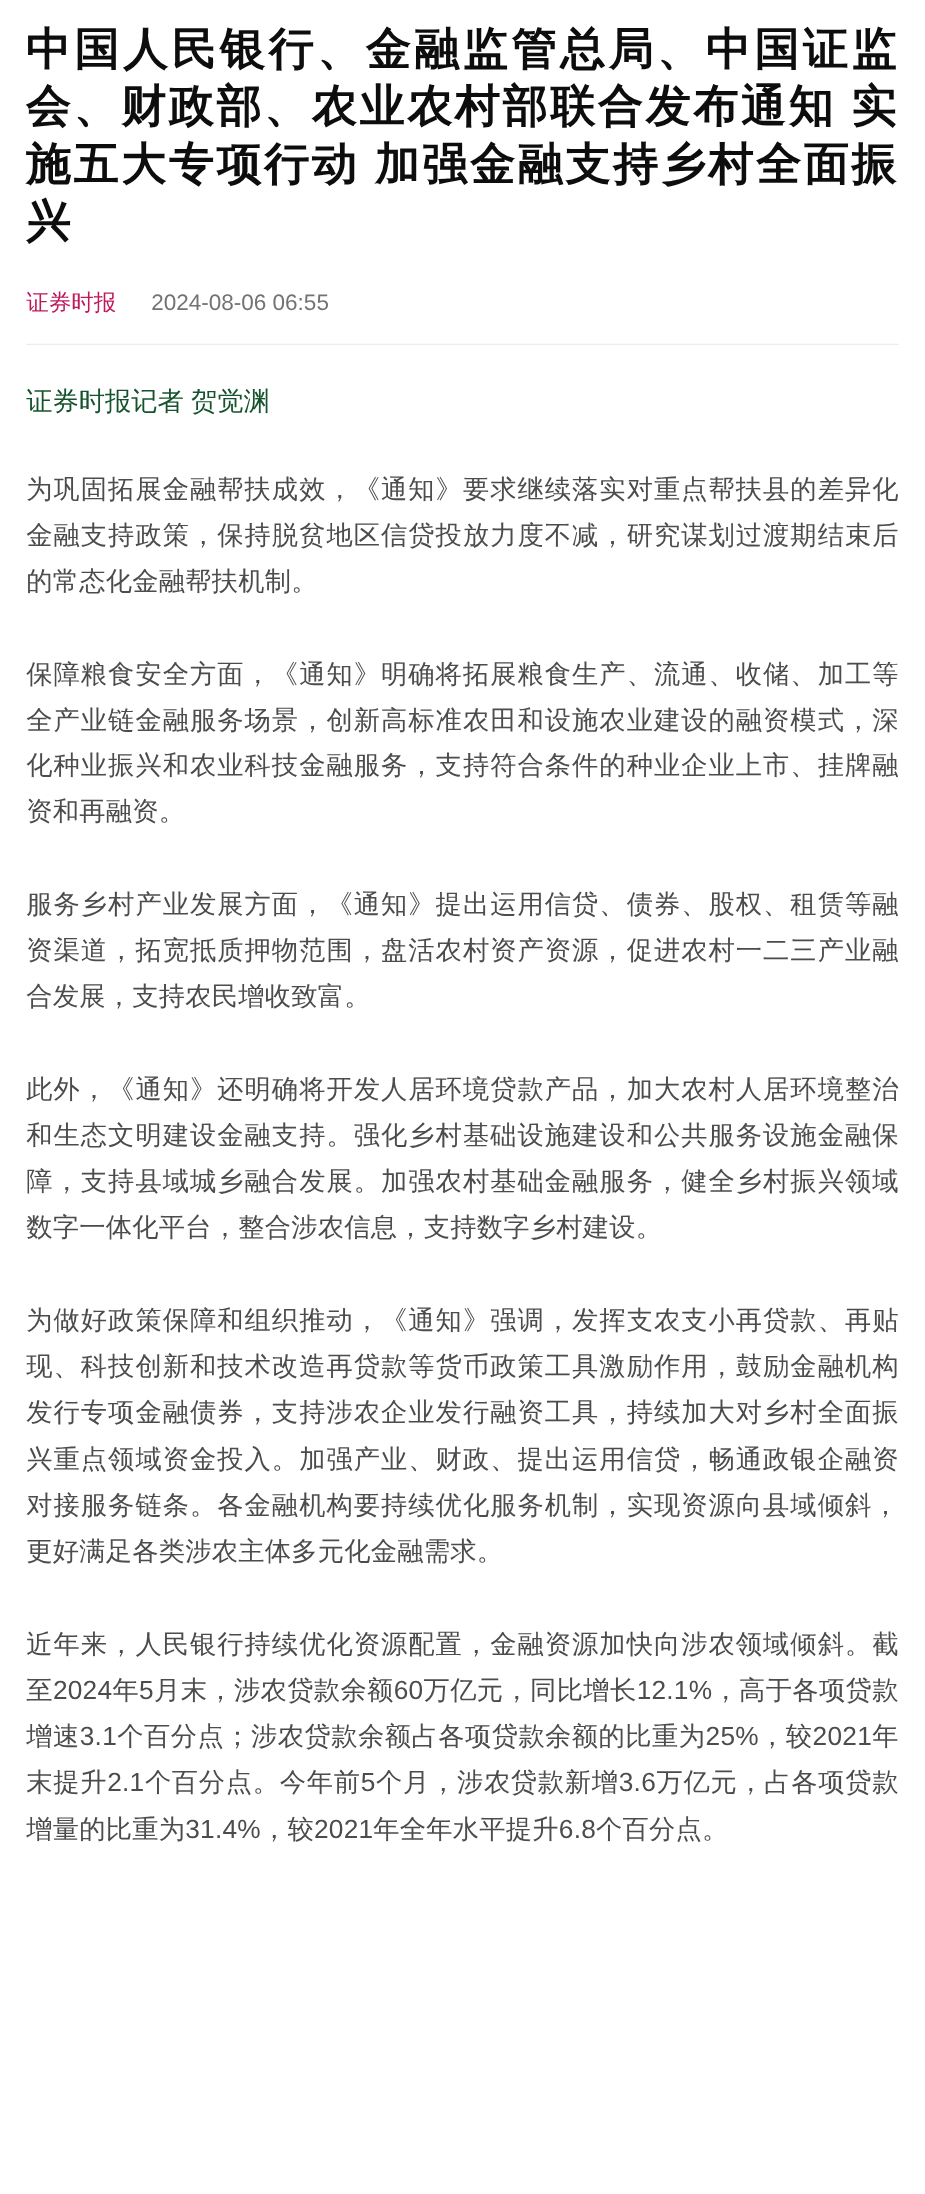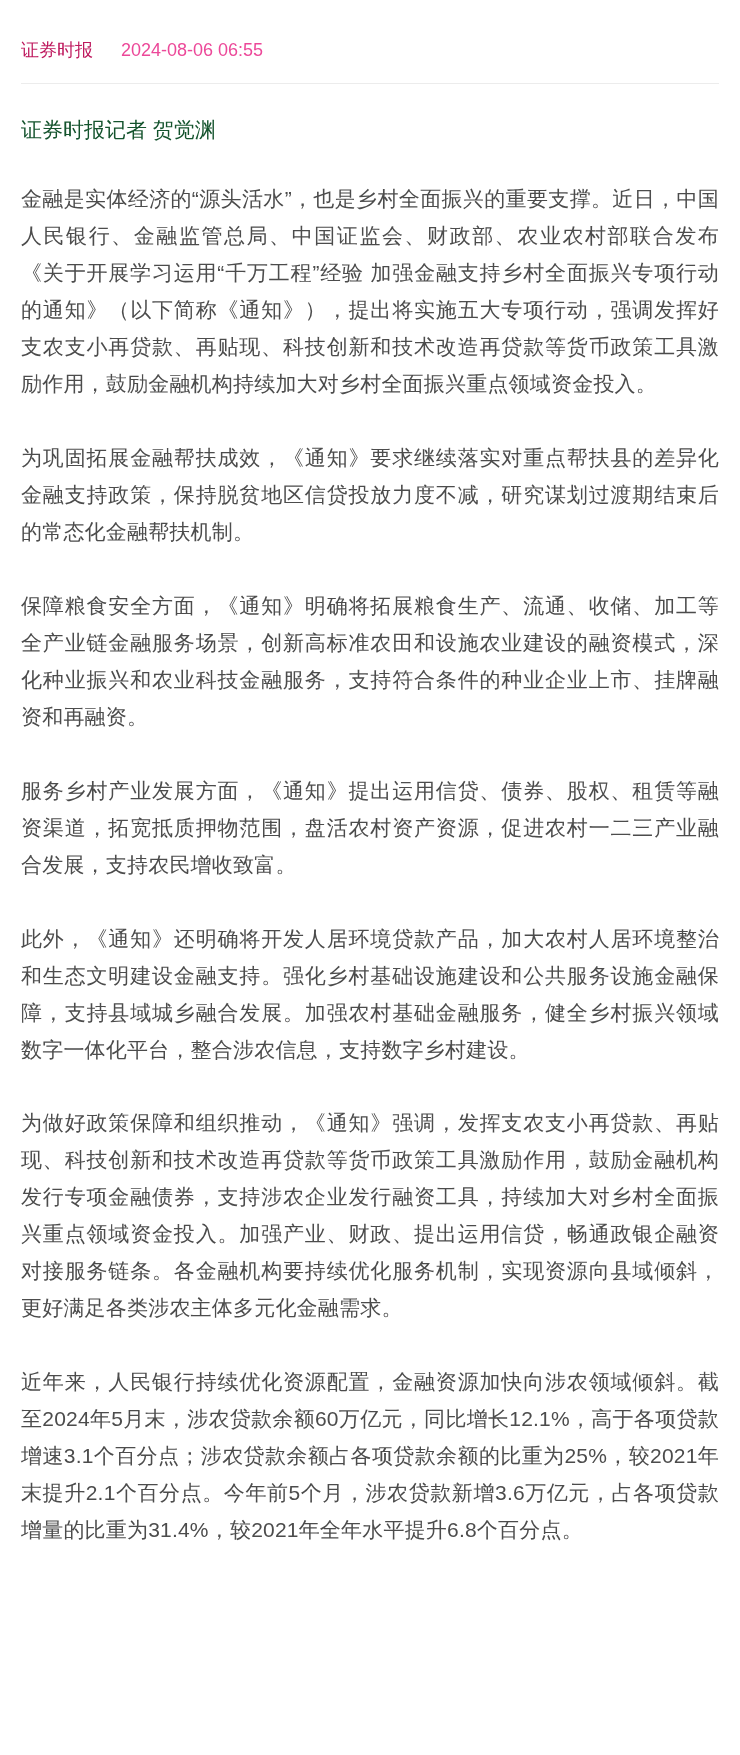--- a/index.html
+++ b/index.html
@@ -28,21 +28,21 @@
     font-size: 18px;
     color: #9a9a9a;
     display: flex;
     align-items: baseline;
   }
   .meta .source {
     color: #be185d;
     margin-right: 28px;
   }
   .meta .datetime {
-    color: #ec4899;
+    color: #737373;
     text-align: center;
   }
   .divider {
     border: none;
     border-top: 1px solid #ececec;
     margin: 21px 0 0 0;
     height: 0;
   }
   .byline {
     margin: 31px 0 0 0;
@@ -57,31 +57,31 @@
     color: #4c4c4c;
     text-align: justify;
     letter-spacing: 0.2px;
   }
 </style>
 </head>
 <body>
 
 <div class="page">
 
+  <h1 class="title">中国人民银行、金融监管总局、中国证监会、财政部、农业农村部联合发布通知 实施五大专项行动 加强金融支持乡村全面振兴</h1>
 
   <div class="meta">
     <span class="source">证券时报</span>
     <span class="datetime">2024-08-06 06:55</span>
   </div>
 
   <hr class="divider">
 
   <p class="byline">证券时报记者 贺觉渊</p>
 
-  <p class="para">金融是实体经济的“源头活水”，也是乡村全面振兴的重要支撑。近日，中国人民银行、金融监管总局、中国证监会、财政部、农业农村部联合发布《关于开展学习运用“千万工程”经验 加强金融支持乡村全面振兴专项行动的通知》（以下简称《通知》），提出将实施五大专项行动，强调发挥好支农支小再贷款、再贴现、科技创新和技术改造再贷款等货币政策工具激励作用，鼓励金融机构持续加大对乡村全面振兴重点领域资金投入。</p>
   <p class="para">为巩固拓展金融帮扶成效，《通知》要求继续落实对重点帮扶县的差异化金融支持政策，保持脱贫地区信贷投放力度不减，研究谋划过渡期结束后的常态化金融帮扶机制。</p>
   <p class="para">保障粮食安全方面，《通知》明确将拓展粮食生产、流通、收储、加工等全产业链金融服务场景，创新高标准农田和设施农业建设的融资模式，深化种业振兴和农业科技金融服务，支持符合条件的种业企业上市、挂牌融资和再融资。</p>
   <p class="para">服务乡村产业发展方面，《通知》提出运用信贷、债券、股权、租赁等融资渠道，拓宽抵质押物范围，盘活农村资产资源，促进农村一二三产业融合发展，支持农民增收致富。</p>
   <p class="para">此外，《通知》还明确将开发人居环境贷款产品，加大农村人居环境整治和生态文明建设金融支持。强化乡村基础设施建设和公共服务设施金融保障，支持县域城乡融合发展。加强农村基础金融服务，健全乡村振兴领域数字一体化平台，整合涉农信息，支持数字乡村建设。</p>
   <p class="para">为做好政策保障和组织推动，《通知》强调，发挥支农支小再贷款、再贴现、科技创新和技术改造再贷款等货币政策工具激励作用，鼓励金融机构发行专项金融债券，支持涉农企业发行融资工具，持续加大对乡村全面振兴重点领域资金投入。加强产业、财政、提出运用信贷，畅通政银企融资对接服务链条。各金融机构要持续优化服务机制，实现资源向县域倾斜，更好满足各类涉农主体多元化金融需求。</p>
   <p class="para">近年来，人民银行持续优化资源配置，金融资源加快向涉农领域倾斜。截至2024年5月末，涉农贷款余额60万亿元，同比增长12.1%，高于各项贷款增速3.1个百分点；涉农贷款余额占各项贷款余额的比重为25%，较2021年末提升2.1个百分点。今年前5个月，涉农贷款新增3.6万亿元，占各项贷款增量的比重为31.4%，较2021年全年水平提升6.8个百分点。</p>
 
 </div>
 
 </body></html>

